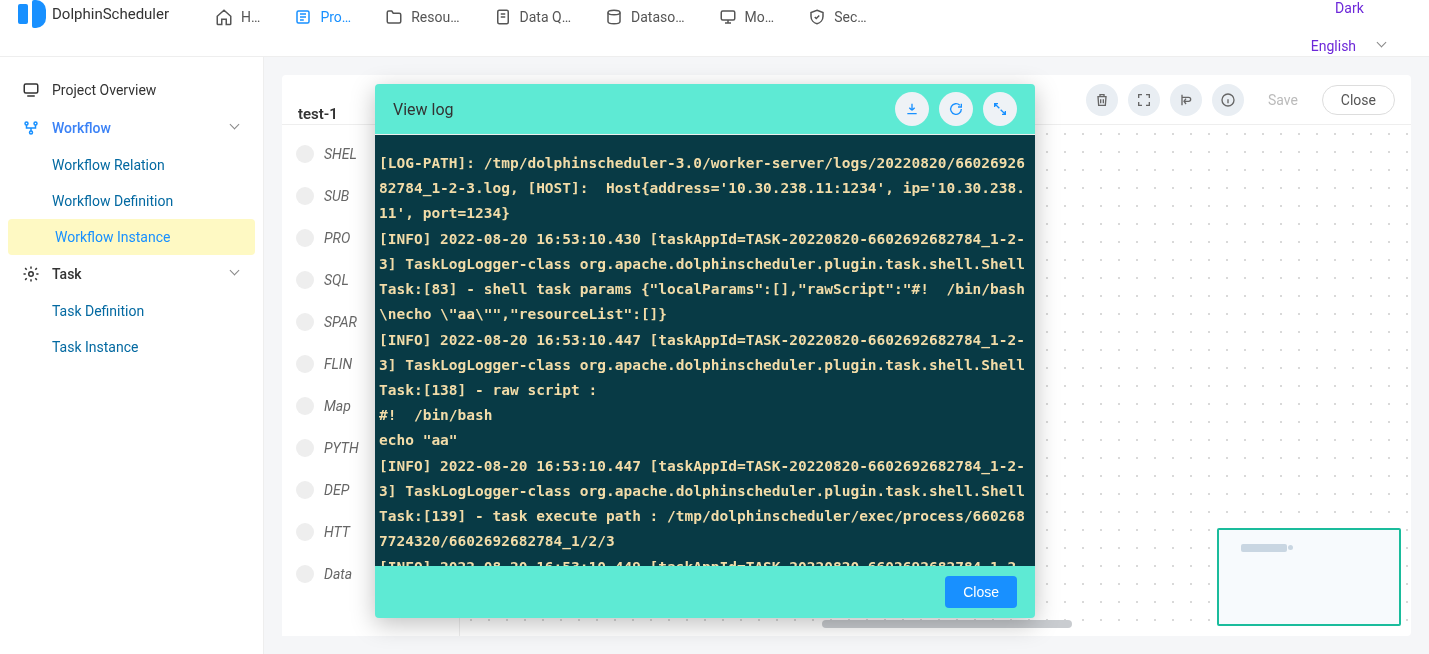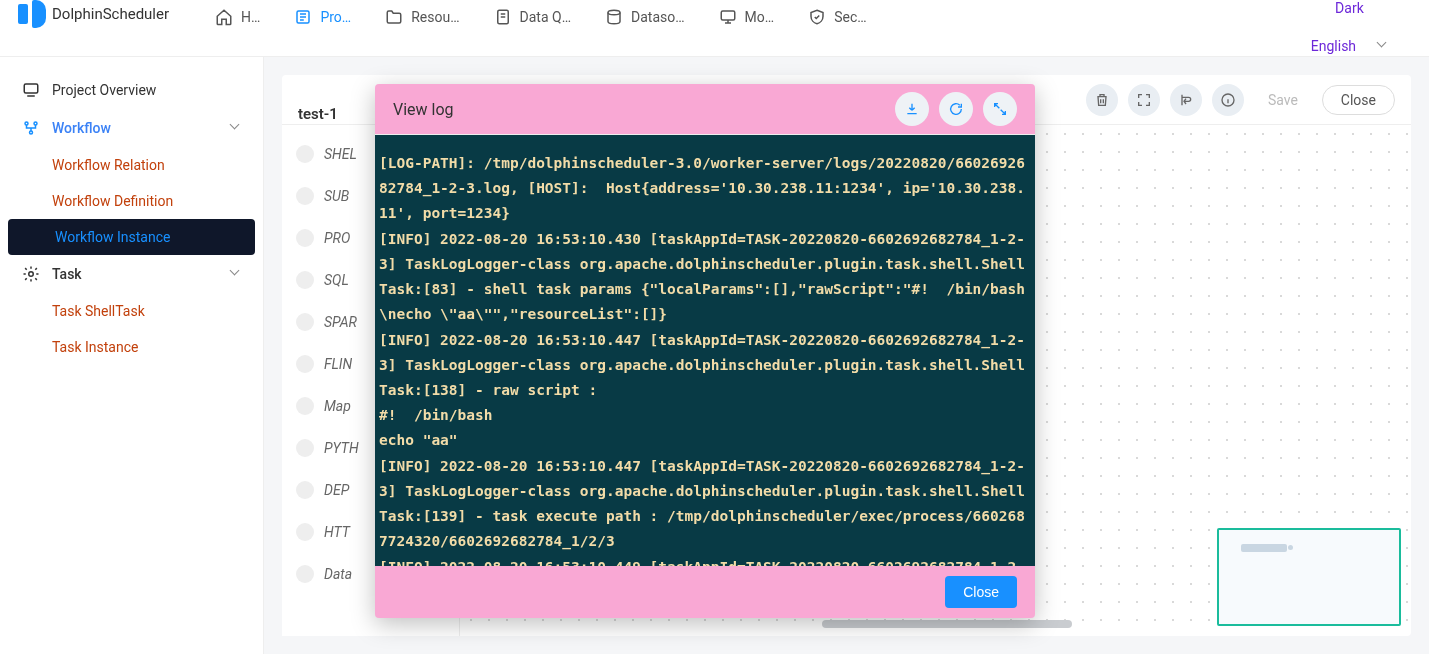--- a/index.html
+++ b/index.html
@@ -21,22 +21,22 @@
 .top-right .sel { display: flex; align-items: center; gap: 22px; cursor: pointer; }
 .chev { width: 10px; height: 10px; display: inline-block; }
 .chev::before { content: ""; display: block; width: 6px; height: 6px; border-right: 1.5px solid #888; border-bottom: 1.5px solid #888; transform: rotate(45deg); margin-top: -2px; }
 
 .body { display: flex; height: calc(654px - 57px); }
 .sidebar { width: 264px; border-right: 1px solid #eee; padding: 14px 8px; position: relative; overflow-y: auto; }
 .side-group { padding: 10px 14px; display: flex; align-items: center; gap: 12px; border-radius: 4px; cursor: pointer; color: #333; }
 .side-group .spacer { flex: 1; }
 .side-group.expandable { font-weight: 500; }
 .side-group.active-parent { color: #3b82f6; }
-.side-sub { padding: 10px 14px 10px 44px; border-radius: 4px; cursor: pointer; color: #c2410c; }
-.side-sub.active { background: #0f172a; color: #1890ff; padding-left: 47px; }
+.side-sub { padding: 10px 14px 10px 44px; border-radius: 4px; cursor: pointer; color: #0369a1; }
+.side-sub.active { background: #fef9c3; color: #1890ff; padding-left: 47px; }
 .side-icon { width: 18px; height: 18px; display: inline-flex; align-items: center; justify-content: center; }
 .side-icon svg { width: 18px; height: 18px; }
 
 .main { flex: 1; background: #f5f6f8; padding: 18px; position: relative; }
 .canvas-wrap { background: #fff; border-radius: 4px; height: 100%; display: flex; flex-direction: column; }
 .canvas-head { height: 50px; border-bottom: 1px solid #eee; display: flex; align-items: center; padding: 0 16px; }
 .wf-name { font-weight: 600; font-size: 15px; margin-top: 28px; }
 .head-tools { margin-left: auto; display: flex; align-items: center; gap: 10px; }
 .tool-btn { width: 32px; height: 32px; border-radius: 50%; background: #e9eef3; display: flex; align-items: center; justify-content: center; cursor: pointer; color: #666; }
 .tool-btn svg { width: 16px; height: 16px; }
@@ -51,21 +51,21 @@
 
 .minimap { position: absolute; right: 10px; bottom: 10px; width: 184px; height: 98px; border: 2px solid #1abc9c; background: #f7fafd; border-radius: 2px; }
 .minimap .mm-node { position: absolute; top: 14px; left: 22px; width: 46px; height: 8px; background: #c9d6e2; border-radius: 2px; }
 .minimap .mm-node::after { content:""; position:absolute; right:-6px; top:1px; width:5px; height:5px; background:#c9d6e2; border-radius:50%; }
 
 .hscroll { position: absolute; left: 300px; right: 20px; bottom: 6px; height: 10px; background: transparent; }
 .hscroll .thumb { position: absolute; left: 240px; width: 250px; height: 8px; background: #c9ccd0; border-radius: 4px; }
 
 
 .overlay { position: absolute; inset: 0; background: rgba(0,0,0,0); z-index: 50; }
-.modal { position: absolute; top: 84px; left: 375px; width: 660px; background: #f9a8d4; border-radius: 4px; box-shadow: 0 6px 24px rgba(0,0,0,0.25); display: flex; flex-direction: column; z-index: 60; }
+.modal { position: absolute; top: 84px; left: 375px; width: 660px; background: #5eead4; border-radius: 4px; box-shadow: 0 6px 24px rgba(0,0,0,0.25); display: flex; flex-direction: column; z-index: 60; }
 .modal-head { height: 50px; display: flex; align-items: center; padding: 0 18px; }
 .modal-title { font-size: 16px; color: #333; }
 .modal-actions { margin-left: auto; display: flex; gap: 10px; }
 .m-icon-btn { width: 34px; height: 34px; border-radius: 50%; background: #eef2f6; display: flex; align-items: center; justify-content: center; color: #1890ff; cursor: pointer; }
 .m-icon-btn svg { width: 16px; height: 16px; }
 
 .log-body { background: #083a45; color: #f2dca8; font-family: ui-monospace, Menlo, Consolas, monospace; font-size: 14.5px; line-height: 1.74; padding: 16px 8px 10px 4px; height: 432px; overflow-y: auto; white-space: pre-wrap; word-break: break-all; border-top: 1px solid #eee; font-weight: 600; }
 .log-body::-webkit-scrollbar { width: 10px; }
 .log-body::-webkit-scrollbar-thumb { background: #b0b7be; border-radius: 5px; }
 
@@ -200,21 +200,21 @@
       <span class="side-icon">
           <svg viewBox="0 0 24 24" fill="none" stroke="currentColor" stroke-width="2">
             <circle cx="12" cy="12" r="3"></circle>
             <path d="M12 2v3M12 19v3M4.2 4.2l2.1 2.1M17.7 17.7l2.1 2.1M2 12h3M19 12h3M4.2 19.8l2.1-2.1M17.7 6.3l2.1-2.1"></path>
           </svg>
         </span>
       <span>Task</span>
       <span class="spacer"></span>
       <span class="chev"></span>
     </div>
-    <div class="side-sub"><span>Task ShellTask</span></div>
+    <div class="side-sub"><span>Task Definition</span></div>
     <div class="side-sub"><span>Task Instance</span></div>
   </div>
 
   <div class="main">
     <div class="canvas-wrap">
       <div class="canvas-head">
         <span class="wf-name">test-1</span>
         <div class="head-tools">
           <span class="tool-btn">
               <svg viewBox="0 0 24 24" fill="none" stroke="currentColor" stroke-width="2">

